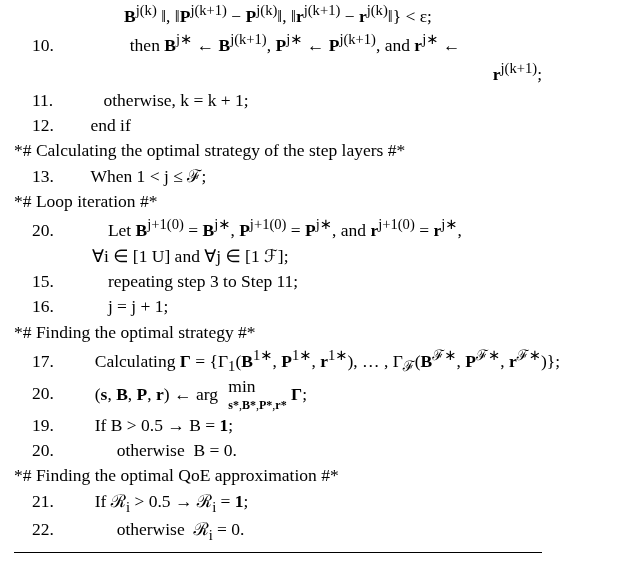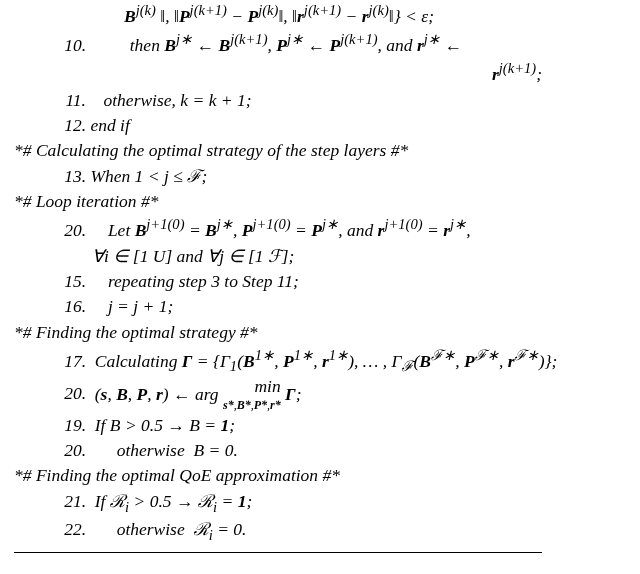--- a/index.html
+++ b/index.html
@@ -9,29 +9,28 @@
     font-family: "Times New Roman", Times, serif;
     font-size: 17.5px;
     color: #000;
     line-height: 1.45;
   }
   .page {
     width: 556px;
     min-height: 574px;
     box-sizing: border-box;
     padding: 0 14px 8px 14px;
-    font-style: italic;
   }
   .line {
     white-space: nowrap;
   }
   .num {
     display: inline-block;
     min-width: 54px;
-    text-align: right;
+    text-align: left;
     padding-left: 18px;
   }
   .cont {
     padding-left: 110px;
   }
   .cont2 {
     padding-left: 90px;
     text-align: right;
   }
   hr.bot {
@@ -88,21 +87,21 @@
     <span class="num">16.</span>&nbsp;&nbsp;&nbsp;&nbsp;&nbsp;j = j + 1;
   </div>
 
   <div class="line">*# Finding the optimal strategy #*</div>
 
   <div class="line">
     <span class="num">17.</span>&nbsp;&nbsp;Calculating <b>Γ</b> = {Γ<sub>1</sub>(<b>B</b><sup>1∗</sup>, <b>P</b><sup>1∗</sup>, <b>r</b><sup>1∗</sup>), … , Γ<sub>ℱ</sub>(<b>B</b><sup>ℱ∗</sup>, <b>P</b><sup>ℱ∗</sup>, <b>r</b><sup>ℱ∗</sup>)};
   </div>
 
   <div class="line">
-    <span class="num">20.</span>&nbsp;&nbsp;(<b>s</b>, <b>B</b>, <b>P</b>, <b>r</b>) ← arg <span style="display:inline-block; vertical-align:middle; text-align:right; line-height:1;"><span>min</span><br><span style="font-size:12px;"><b>s*</b>,<b>B*</b>,<b>P*</b>,<b>r*</b></span></span> <b>Γ</b>;
+    <span class="num">20.</span>&nbsp;&nbsp;(<b>s</b>, <b>B</b>, <b>P</b>, <b>r</b>) ← arg <span style="display:inline-block; vertical-align:middle; text-align:left; line-height:1;margin-left:6px;"><span>min</span><br><span style="font-size:12px;"><b>s*</b>,<b>B*</b>,<b>P*</b>,<b>r*</b></span></span> <b>Γ</b>;
   </div>
 
   <div class="line">
     <span class="num">19.</span>&nbsp;&nbsp;If B &gt; 0.5 → B = <b>1</b>;
   </div>
 
   <div class="line">
     <span class="num">20.</span>&nbsp;&nbsp;&nbsp;&nbsp;&nbsp;&nbsp;&nbsp;otherwise&nbsp; B = 0.
   </div>
 

